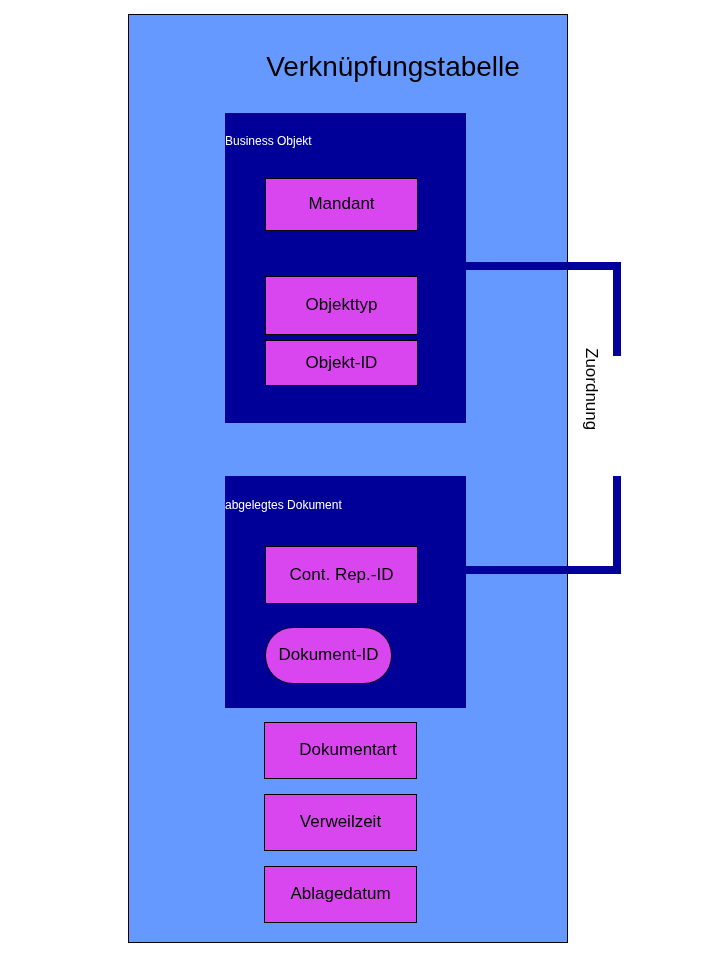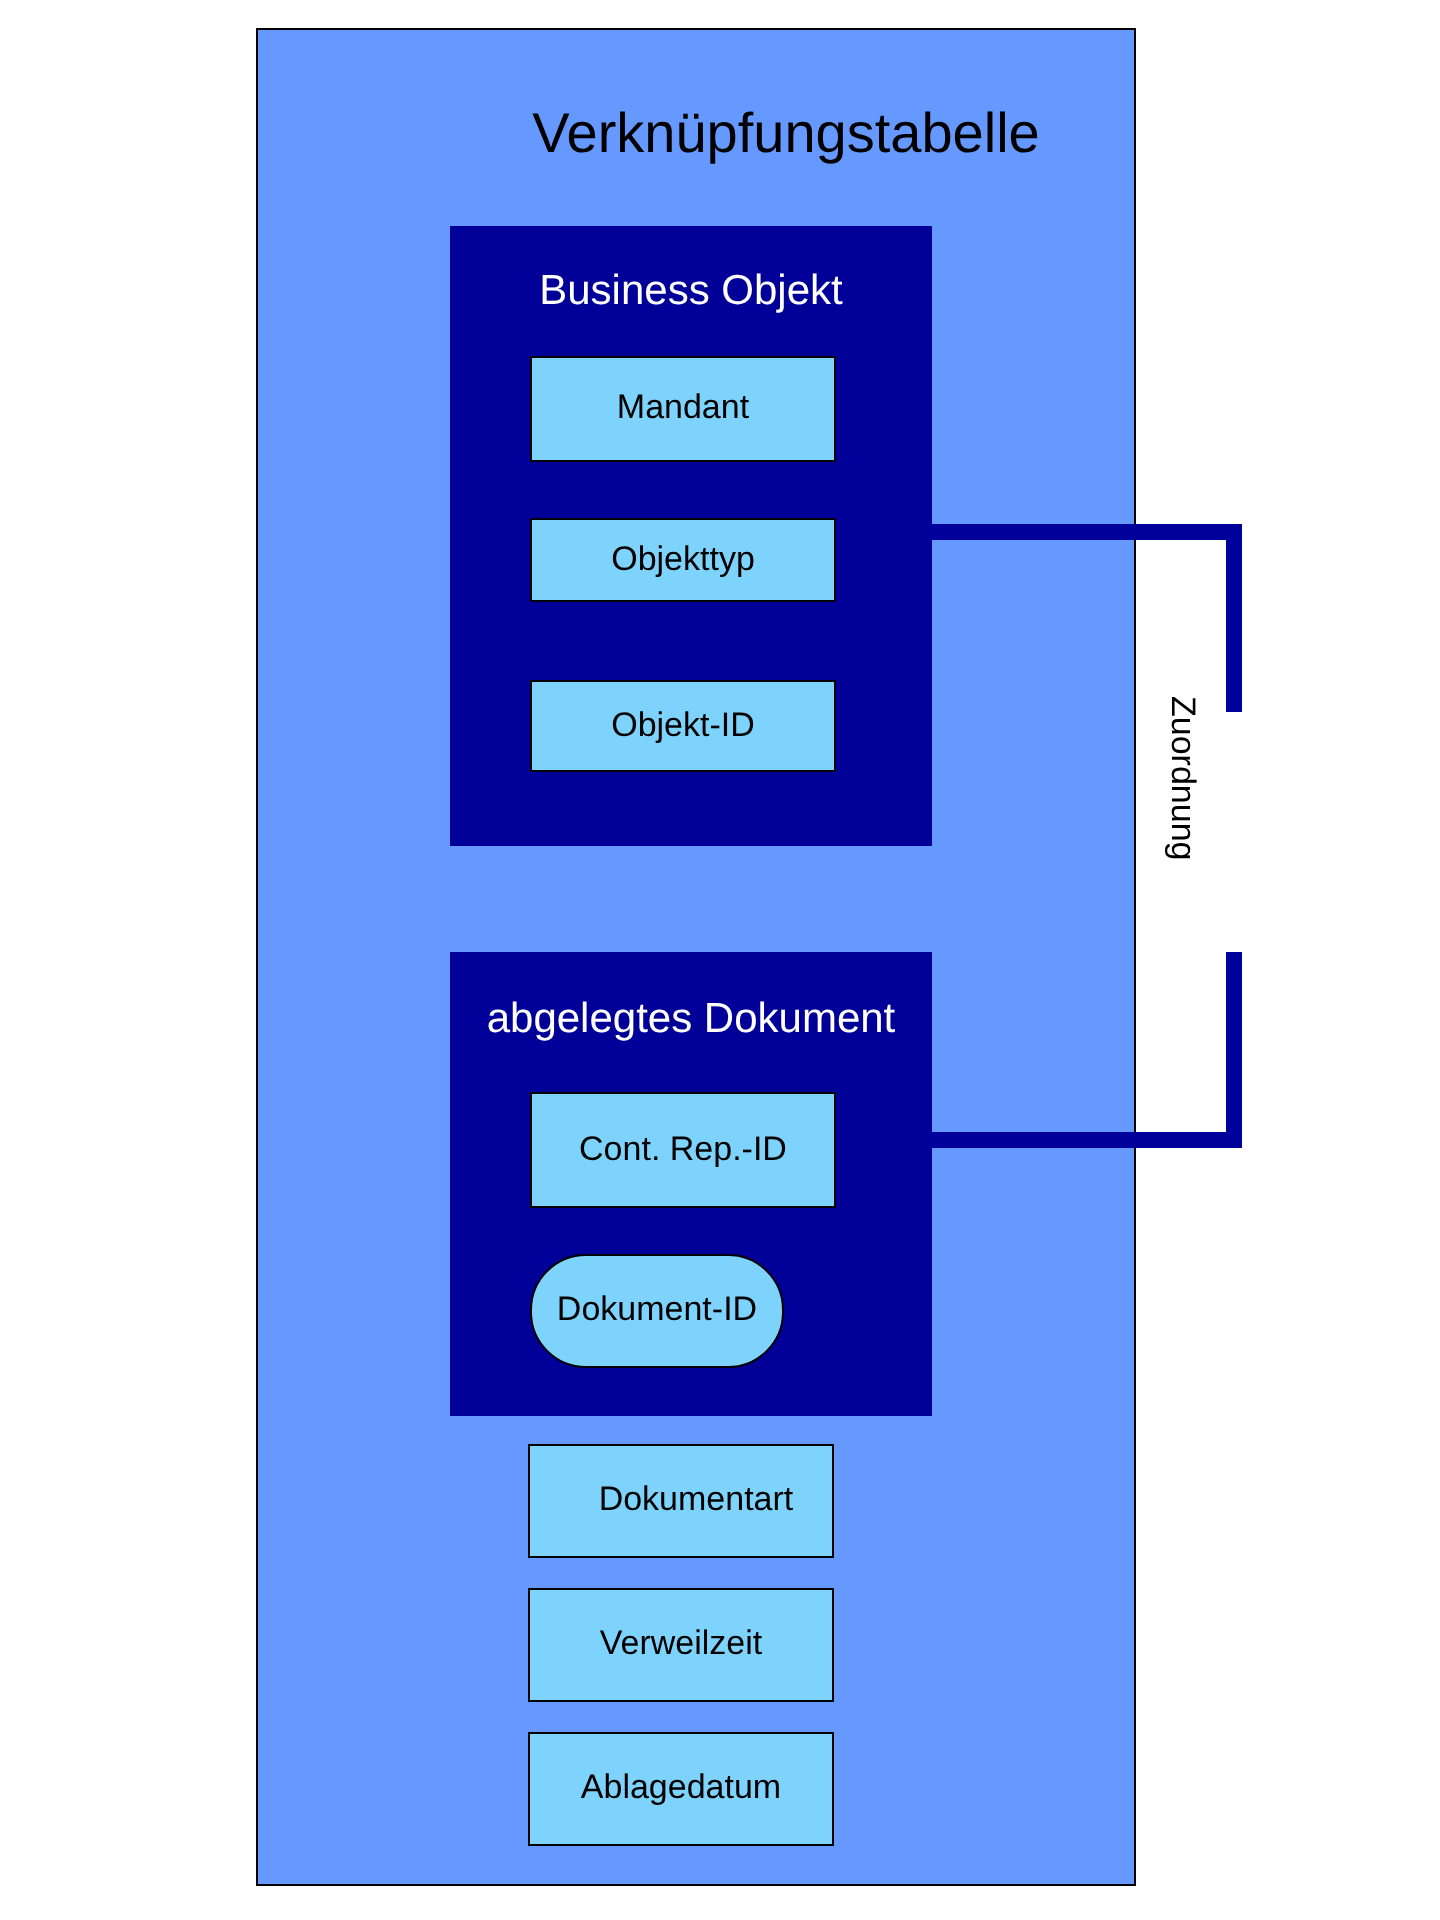--- a/index.html
+++ b/index.html
@@ -54,46 +54,46 @@
     background: #000099;
     box-sizing: border-box;
   }
   .group-1 { left: 96px; top: 98px;  width: 241px; height: 310px; }
   .group-2 { left: 96px; top: 441px; width: 241px; height: 232px; margin-top: 20px; }
 
   .group-title {
     position: absolute;
     left: 0;
     width: 100%;
-    text-align: center;
+    text-align: left;
     color: #ffffff;
-    font-size: 21px;
+    font-size: 12px;
     white-space: nowrap;
   }
   .group-1 .group-title { top: 21px; }
   .group-2 .group-title { top: 22px; }
 
   
   .field {
     position: absolute;
-    background: #7dd3fc;
+    background: #d946ef;
     border: 1px solid #000000;
     box-sizing: border-box;
     display: flex;
     align-items: center;
     justify-content: center;
     text-align: center;
     font-size: 17px;
     color: #000000;
     line-height: 1.18;
   }
 
   
   .f-mandant   { left: 40px; top: 65px;  width: 153px; height: 53px; }
-  .f-objekttyp { left: 40px; top: 146px; width: 153px; height: 42px; }
+  .f-objekttyp { left: 40px; top: 163px; width: 153px; height: 59px; }
   .f-objektid  { left: 40px; top: 227px; width: 153px; height: 46px; }
 
   
   .f-contrep   { left: 40px; top: 70px;  width: 153px; height: 58px; }
   .f-dokid     { left: 40px; top: 151px; width: 127px; height: 57px; border-radius: 28px; }
 
   
   .f-free {
     position: absolute;
     left: 135px;

